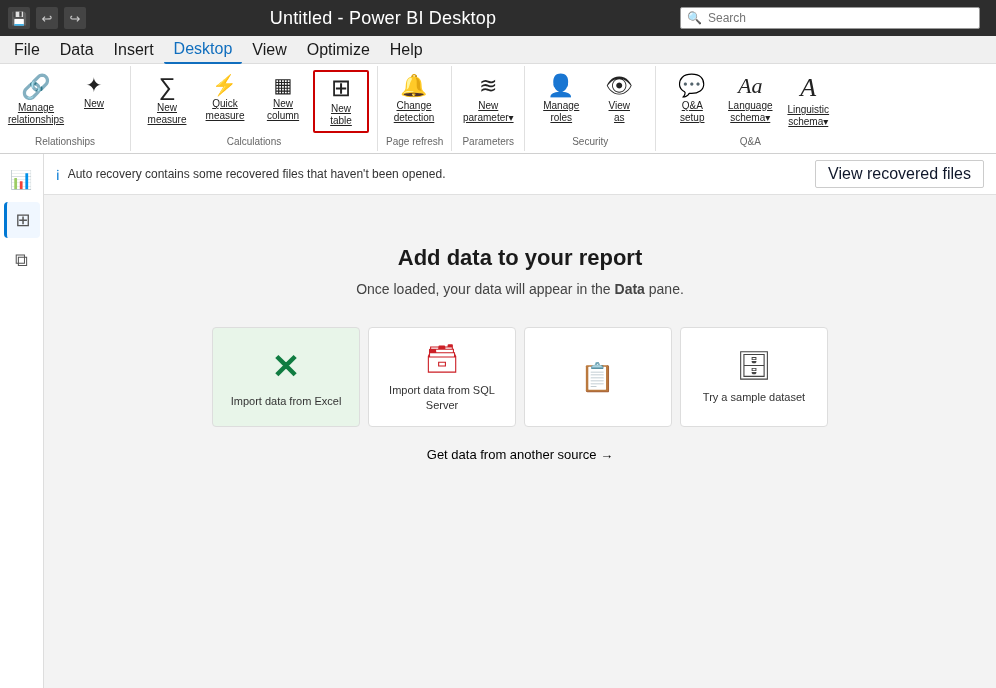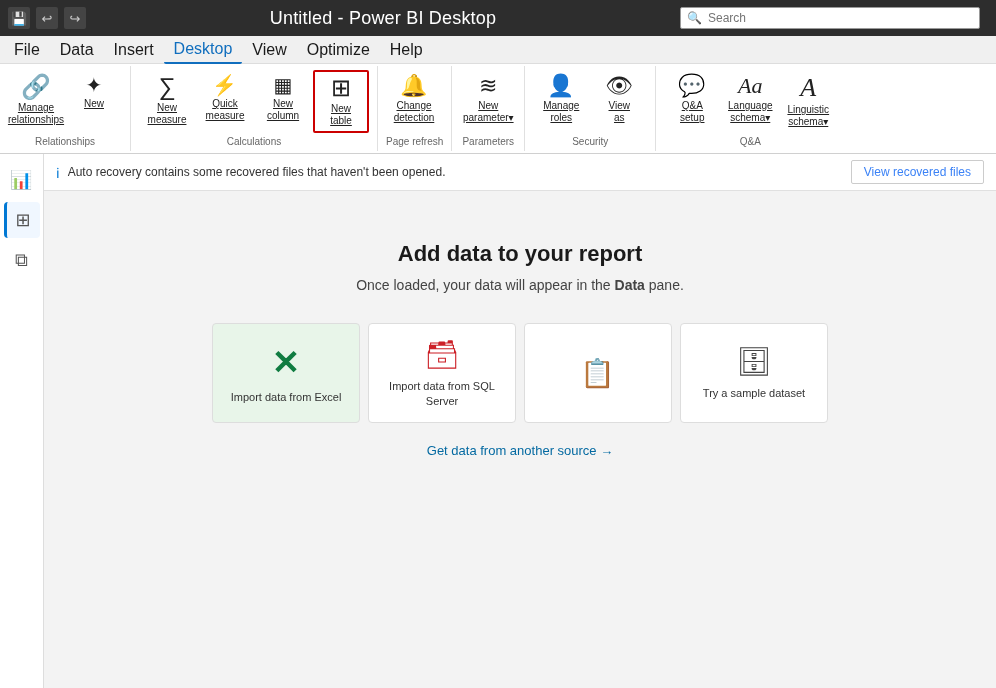--- a/index.html
+++ b/index.html
@@ -172,24 +172,24 @@
       gap: 8px;
       font-size: 12px;
       color: #333;
     }
     .alert-bar-info { color: #0078d4; font-size: 14px; }
     .alert-bar-text { flex: 1; }
     .view-recovered-btn {
       background: #fff;
       border: 1px solid #ccc;
       padding: 4px 12px;
-      font-size: 12px;
+      font-size: 16px;
       cursor: pointer;
       border-radius: 2px;
-      color: #3b82f6;
+      color: #0f172a;
     }
 
     
     .center-content {
       display: flex;
       flex-direction: column;
       align-items: center;
       padding-top: 50px;
     }
     .center-title {
@@ -225,21 +225,21 @@
       cursor: pointer;
       gap: 8px;
       padding: 10px;
     }
     .data-card.excel { background: #e8f5e9; }
     .data-card .card-icon { font-size: 30px; }
     .data-card .card-label { font-size: 11px; color: #333; text-align: center; line-height: 1.3; }
 
     
     .get-data-link {
-      color: #0369a1;
+      color: #000000;
       font-size: 13px;
       cursor: pointer;
       text-decoration: none;
     }
 
     
     .excel-icon { color: #107c41; }
   </style>
 </head>
 <body>

